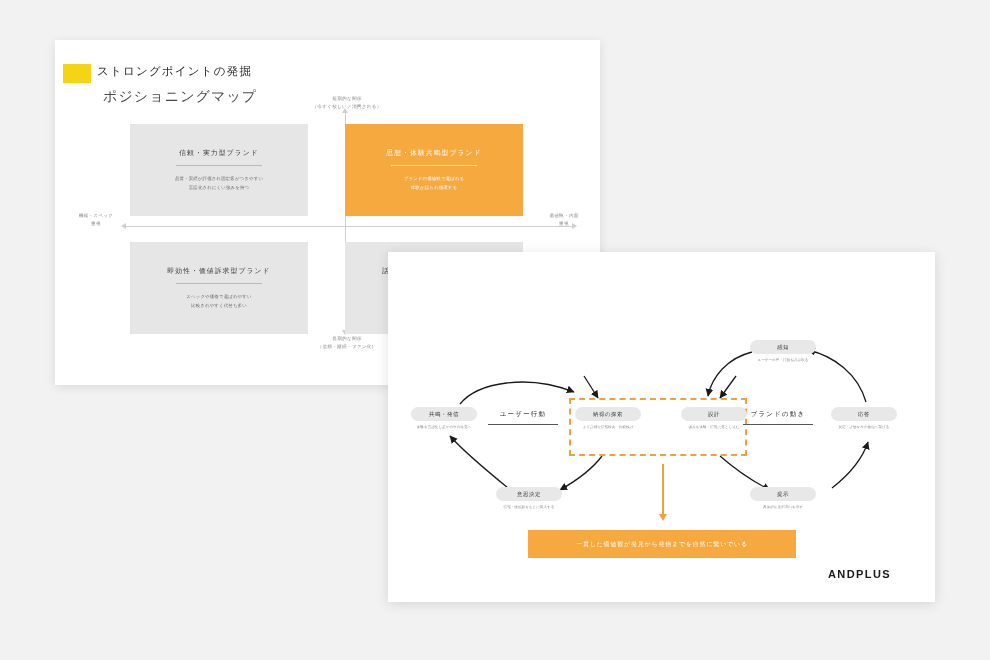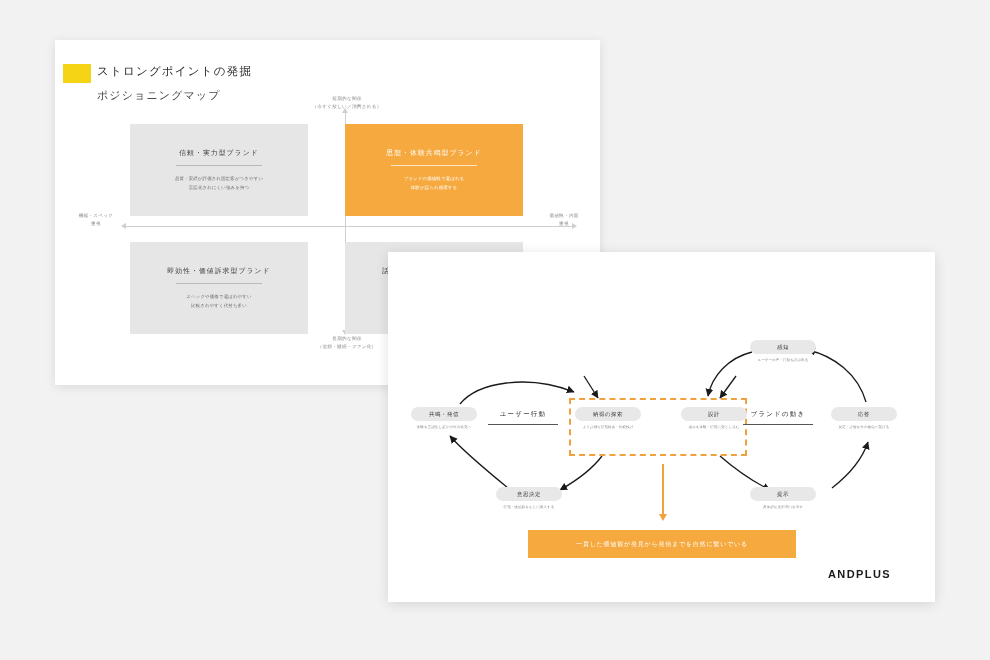--- a/index.html
+++ b/index.html
@@ -20,22 +20,22 @@
   }
   .s1-accent {
     position: absolute; left: 8px; top: 24px;
     width: 28px; height: 19px; background: #f5d416;
   }
   .s1-title {
     position: absolute; left: 42px; top: 24px;
     font-size: 11.5px; color: #2b2b2b; letter-spacing: 1.2px; font-weight: 400;
   }
   .s1-sub {
-    position: absolute; left: 42px; top: 48px;
-    font-size: 11px; color: #4a4a4a; letter-spacing: 1.1px;
+    position: absolute; left: 48px; top: 48px;
+    font-size: 14px; color: #4a4a4a; letter-spacing: 1.1px;
   }
 
   .axis-label {
     position: absolute; text-align: center;
     font-size: 4.6px; color: #8a8a8a; line-height: 1.7; letter-spacing: 0.3px;
     white-space: nowrap;
   }
   .lbl-top { left: 232px; top: 55px; width: 120px; }
   .lbl-bottom { left: 232px; top: 295px; width: 120px; }
   .lbl-left { left: 10px; top: 172px; width: 62px; }

